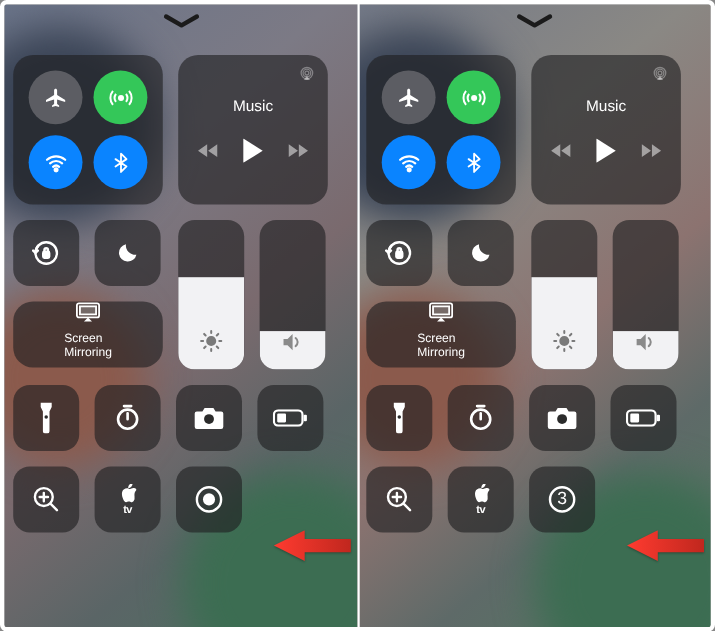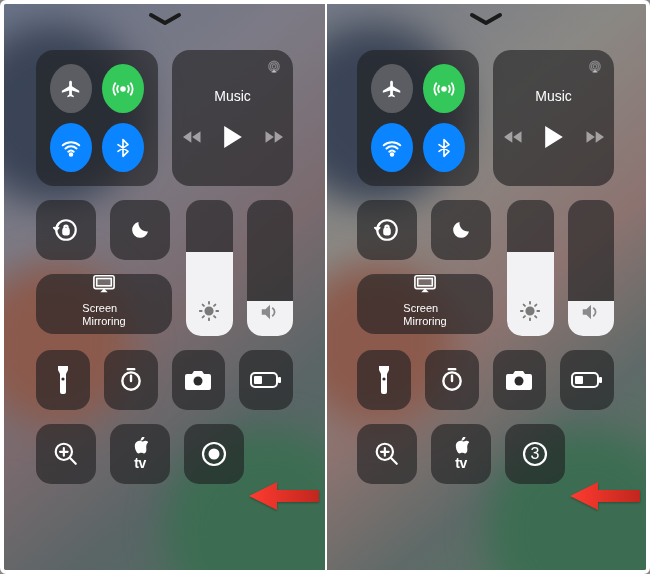--- a/index.html
+++ b/index.html
@@ -24,21 +24,21 @@
   .blob { position:absolute; border-radius:50%; filter: blur(18px); }
   .blob.a { width:180px;height:180px; background:#3a4456; top:20px; left:-40px; }
   .blob.b { width:160px;height:160px; background:#8b5a4c; top:260px; left:-30px; }
   .blob.c { width:200px;height:200px; background:#3c6d52; bottom:-60px; right:-40px; }
   .divider { position:absolute; top:0; left:50%; width:2px; height:100%; background:#fff; z-index:50;}
   .caret {
     position:absolute; top:8px; left:50%; transform:translateX(-50%);
     color:#222; z-index:5;
   }
   .content {
-    position:absolute; top:46px; left:0; right:0; padding:0 32px;
+    position:absolute; top:46px; left:0; right:0; padding:0 8px;
     display:flex; flex-direction:column; gap:14px;
   }
   .row { display:flex; gap:14px; }
   .card {
     background: rgba(30,30,32,0.62);
     border-radius:18px;
     display:flex; align-items:center; justify-content:center;
     position:relative;
     flex-direction:column;
   }
@@ -77,21 +77,21 @@
   }
   .slider.vol .fill { height:26%; }
   .slider.bri .fill { height:62%; }
   .arrow {
     position:absolute; right:6px; z-index:10;
     display:flex; align-items:center;
   }
   .arrow svg { filter: drop-shadow(0 1px 1px rgba(0,0,0,0.3)); }
   .left .arrow  { bottom:60px; }
   .right .arrow { bottom:60px; }
-  .tvlabel { font-size:14px; font-weight:600; letter-spacing:-0.5px; margin-left:0;}
+  .tvlabel { font-size:10px; font-weight:600; letter-spacing:-0.5px; margin-left:0;}
   .countdown-num { position:absolute; font-size:16px; font-weight:500; color:#fff; }
 </style>
 </head>
 <body>
 
 <div class="divider"></div>
 
 <div class="panel left">
   <div class="blob a"></div>
     <div class="blob b"></div>

